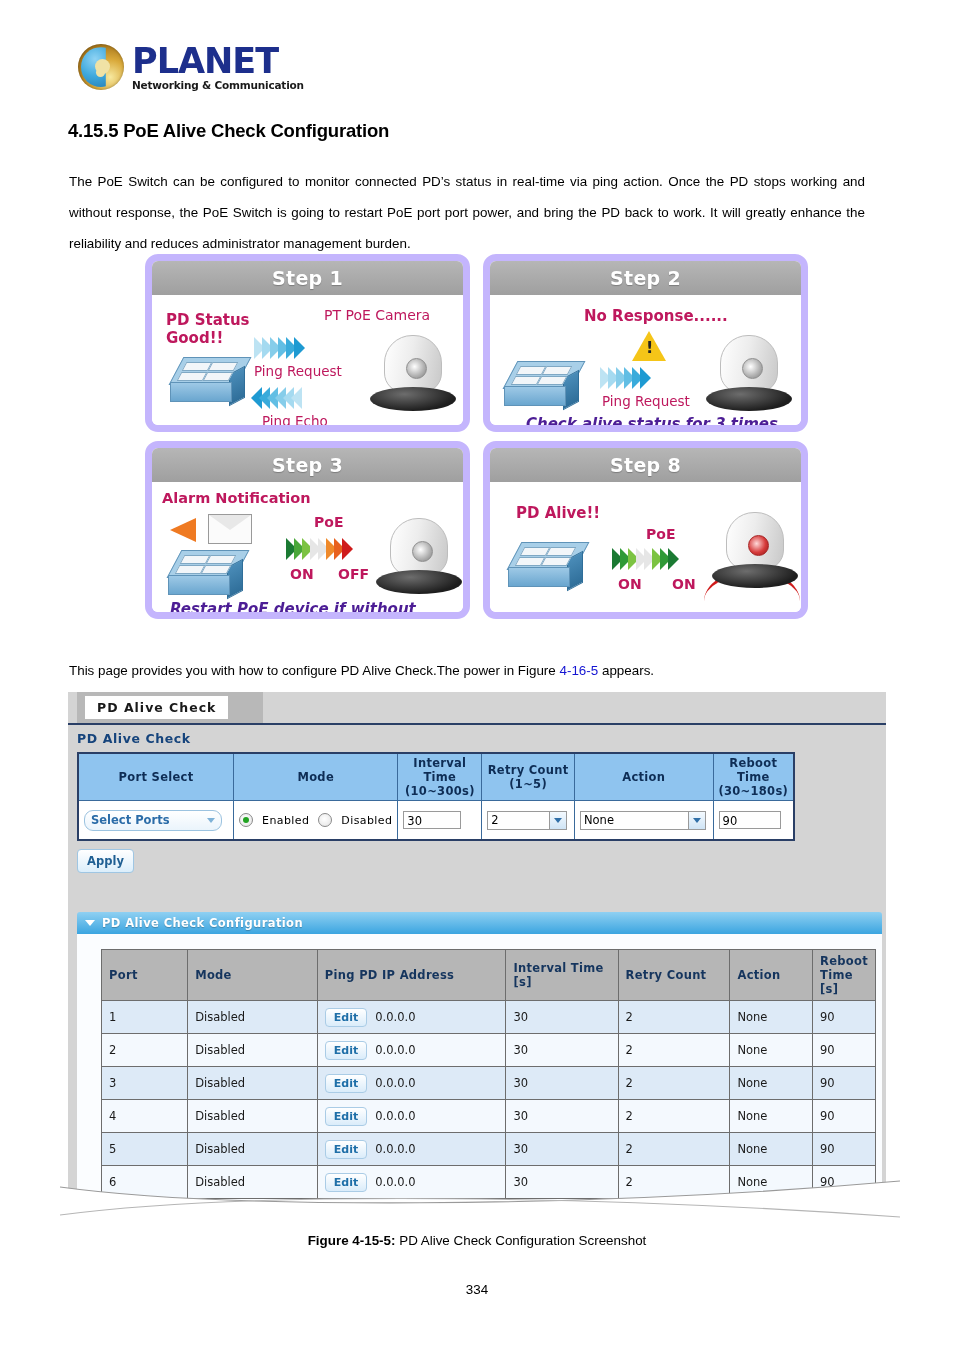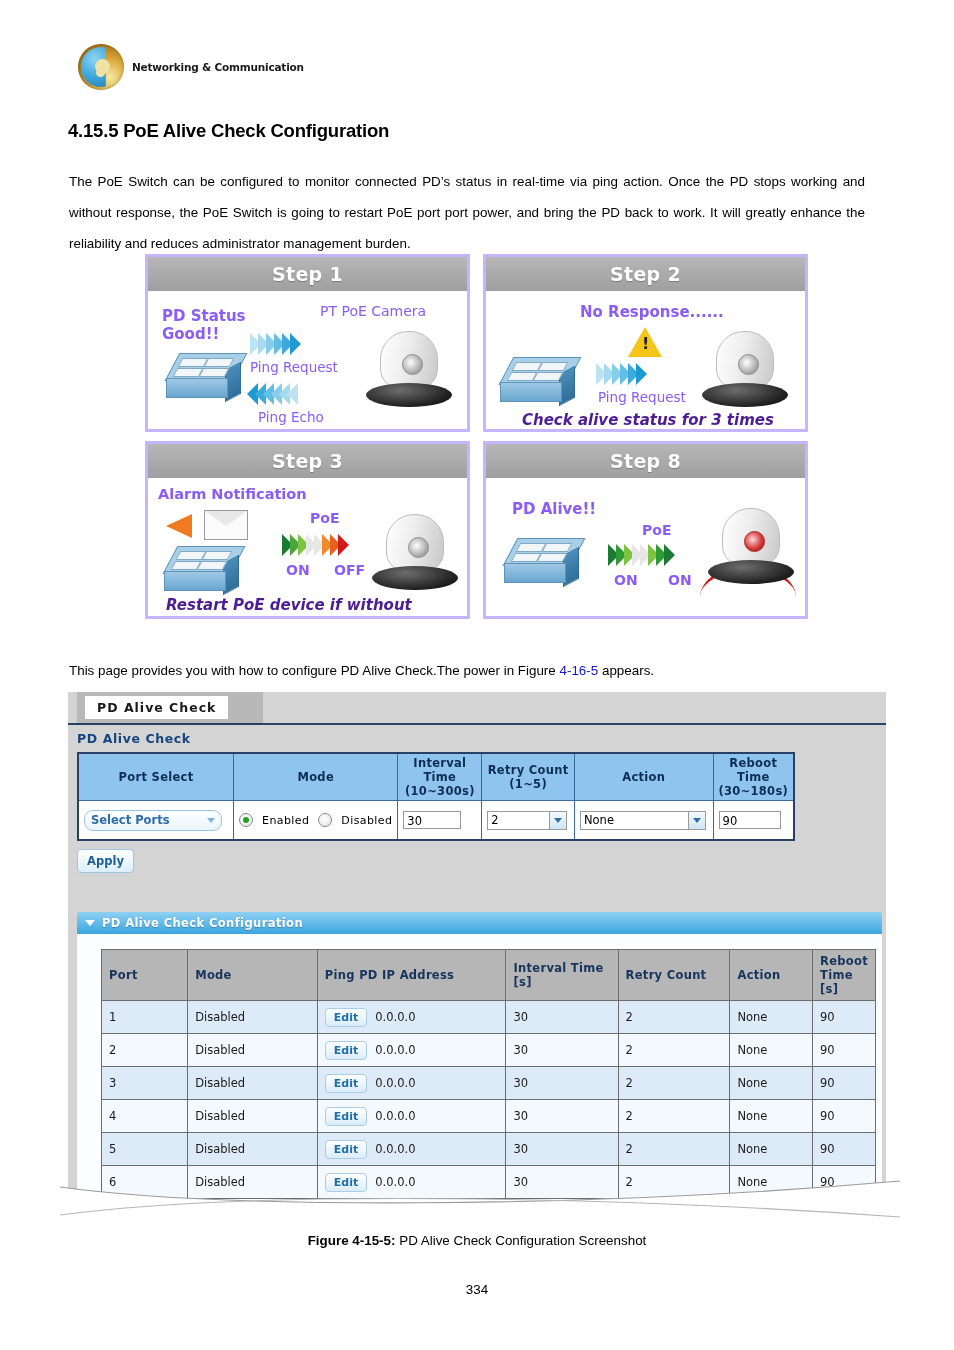--- a/index.html
+++ b/index.html
@@ -103,22 +103,22 @@
     position: absolute;
     left: 145px;
     top: 254px;
     width: 663px;
     display: grid;
     grid-template-columns: 325px 325px;
     grid-template-rows: 178px 178px;
     gap: 9px 13px;
   }
   .step-card {
-    border: 3px solid #c4b5fd;
-    border-radius: 1px;
+    border: 7px solid #c4b5fd;
+    border-radius: 13px;
     background: #fff;
     overflow: hidden;
     position: relative;
     box-sizing: border-box;
   }
   .step-title {
     height: 34px;
     background: linear-gradient(#b6b6b6, #9f9f9f);
     color: #ffffff;
     font-family: "DejaVu Sans", sans-serif;
@@ -226,21 +226,21 @@
   .chev.rev {
     border-left: 0;
     border-right: 11px solid #4db4e0;
     margin-right: 0;
     margin-left: -3px;
   }
   .lbl {
     position: absolute;
     font-family: "DejaVu Sans", sans-serif;
     font-size: 13px;
-    color: #8b5cf6;
+    color: #be185d;
   }
   .lbl.bold { font-weight: bold; }
   .lbl.blue-italic {
     color: #4c1d95;
     font-style: italic;
     font-weight: bold;
     font-size: 15px;
   }
   .warn-tri {
     position: absolute;
@@ -545,20 +545,21 @@
     font-size: 13.4px;
     font-family: "Liberation Sans", sans-serif;
   }
 </style>
 </head>
 <body>
 
 <div class="logo-block">
   <div class="logo-globe"></div>
   <div class="logo-text">
+    <div class="logo-word">PLANET</div>
     <div class="logo-tag">Networking &amp; Communication</div>
   </div>
 </div>
 
 <div class="section-heading">4.15.5 PoE Alive Check Configuration</div>
 
 <div class="para para-1">The PoE Switch can be configured to monitor connected PD’s status in real-time via ping action. Once the PD stops working and without response, the PoE Switch is going to restart PoE port port power, and bring the PD back to work. It will greatly enhance the reliability and reduces administrator management burden.</div>
 
 <div class="steps">
 

